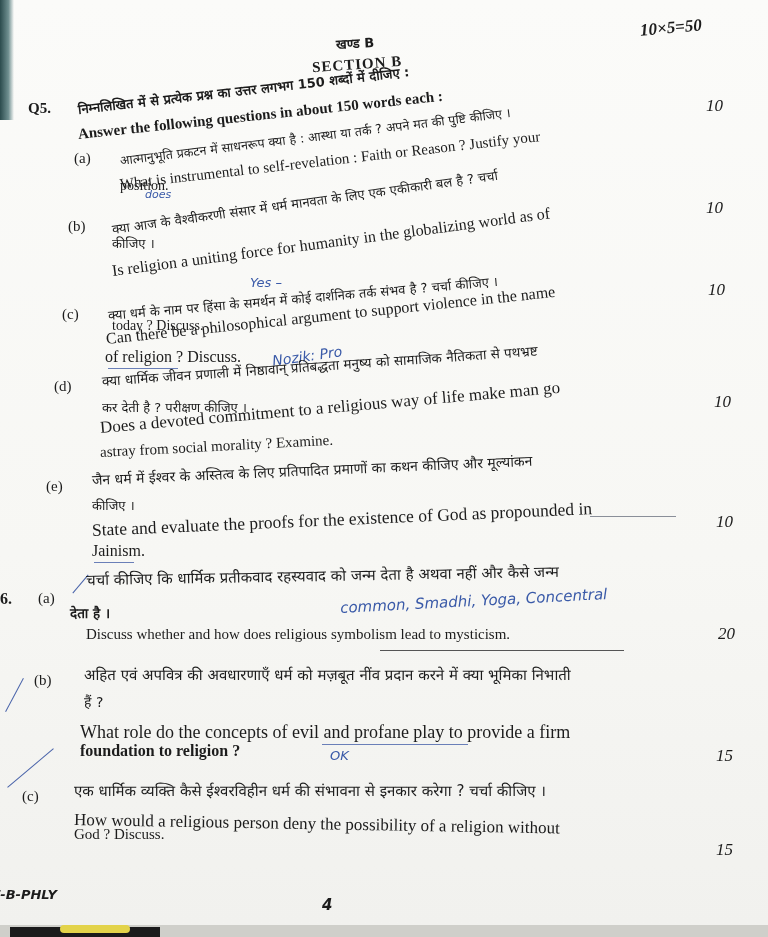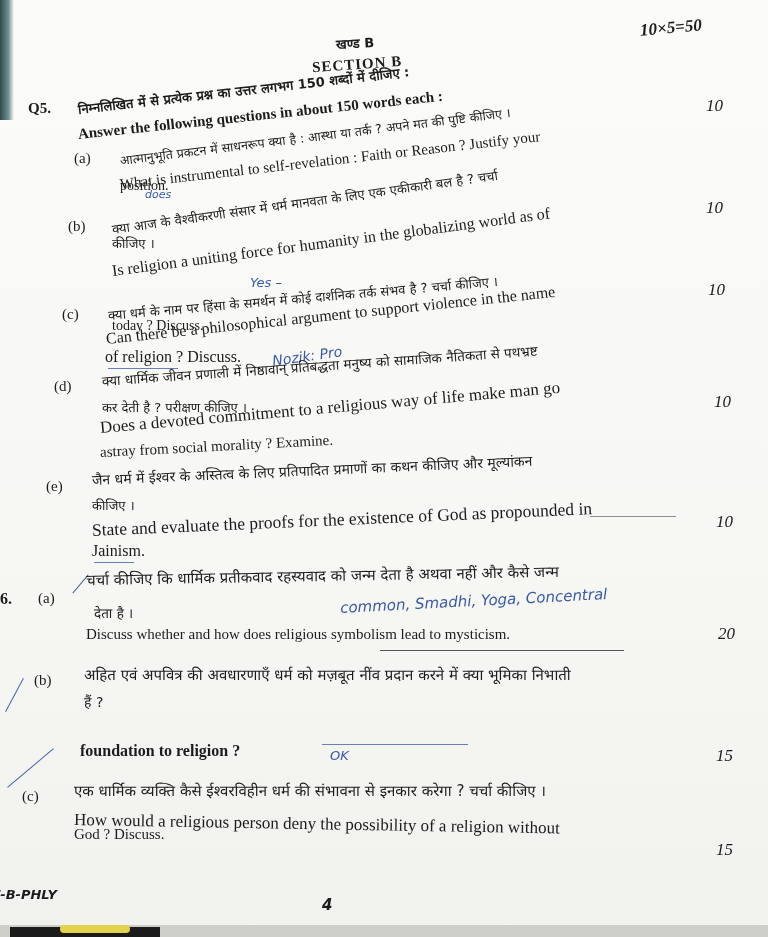--- a/index.html
+++ b/index.html
@@ -87,30 +87,31 @@
   <div class="abs en" style="left:92px;top:542px;font-size:16px;text-align:center;">Jainism.</div>
   <div class="uline" style="left:94px;top:562px;width:40px;"></div>
   <div class="uline" style="left:590px;top:516px;width:86px;border-color:#8a8f99;"></div>
   <div class="abs marks" style="left:716px;top:512px;">10</div>
 
   <div class="abs bold en" style="left:0px;top:590px;font-size:16px;">6.</div>
 
   <div class="abs label" style="left:38px;top:590px;">(a)</div>
   <div class="tick" style="left:80px;top:572px;height:24px;transform:rotate(40deg);"></div>
   <div class="abs hi" style="left:86px;top:565px;font-size:15px;transform:rotate(-1deg);">चर्चा कीजिए कि धार्मिक प्रतीकवाद रहस्यवाद को जन्म देता है अथवा नहीं और कैसे जन्म</div>
-  <div class="abs hi" style="left:94px;top:604px;font-size:13.5px;">देता है ।</div>
+  <div class="abs hi" style="left:70px;top:604px;font-size:13.5px;font-weight:bold;">देता है ।</div>
   <div class="abs pen" style="left:340px;top:592px;font-size:15px;transform:rotate(-3deg);">common, Smadhi, Yoga, Concentral</div>
   <div class="abs en" style="left:86px;top:626px;font-size:15px;">Discuss whether and how does religious symbolism lead to mysticism.</div>
   <div class="uline" style="left:380px;top:650px;width:244px;border-color:#555;"></div>
   <div class="abs marks" style="left:718px;top:624px;">20</div>
 
   <div class="abs label" style="left:34px;top:672px;">(b)</div>
   <div class="tick" style="left:14px;top:676px;height:38px;transform:rotate(28deg);"></div>
   <div class="abs hi" style="left:84px;top:664px;font-size:15px;">अहित एवं अपवित्र की अवधारणाएँ धर्म को मज़बूत नींव प्रदान करने में क्या भूमिका निभाती</div>
   <div class="abs hi" style="left:84px;top:692px;font-size:14px;">हैं ?</div>
+  <div class="abs en" style="left:80px;top:722px;font-size:18px;">What role do the concepts of evil and profane play to provide a firm</div>
   <div class="abs en" style="left:80px;top:742px;font-size:16px;font-weight:bold;">foundation to religion ?</div>
   <div class="tick" style="left:30px;top:738px;height:60px;transform:rotate(50deg);"></div>
   <div class="uline" style="left:322px;top:744px;width:146px;"></div>
   <div class="abs pen" style="left:330px;top:748px;font-size:13px;">OK</div>
   <div class="abs marks" style="left:716px;top:746px;">15</div>
 
   <div class="abs label" style="left:22px;top:788px;">(c)</div>
   <div class="abs hi" style="left:74px;top:780px;font-size:15px;">एक धार्मिक व्यक्ति कैसे ईश्वरविहीन धर्म की संभावना से इनकार करेगा ? चर्चा कीजिए ।</div>
   <div class="abs en rot" style="left:74px;top:810px;font-size:17px;transform:rotate(1deg);">How would a religious person deny the possibility of a religion without</div>
   <div class="abs en" style="left:74px;top:826px;font-size:15px;">God ? Discuss.</div>

